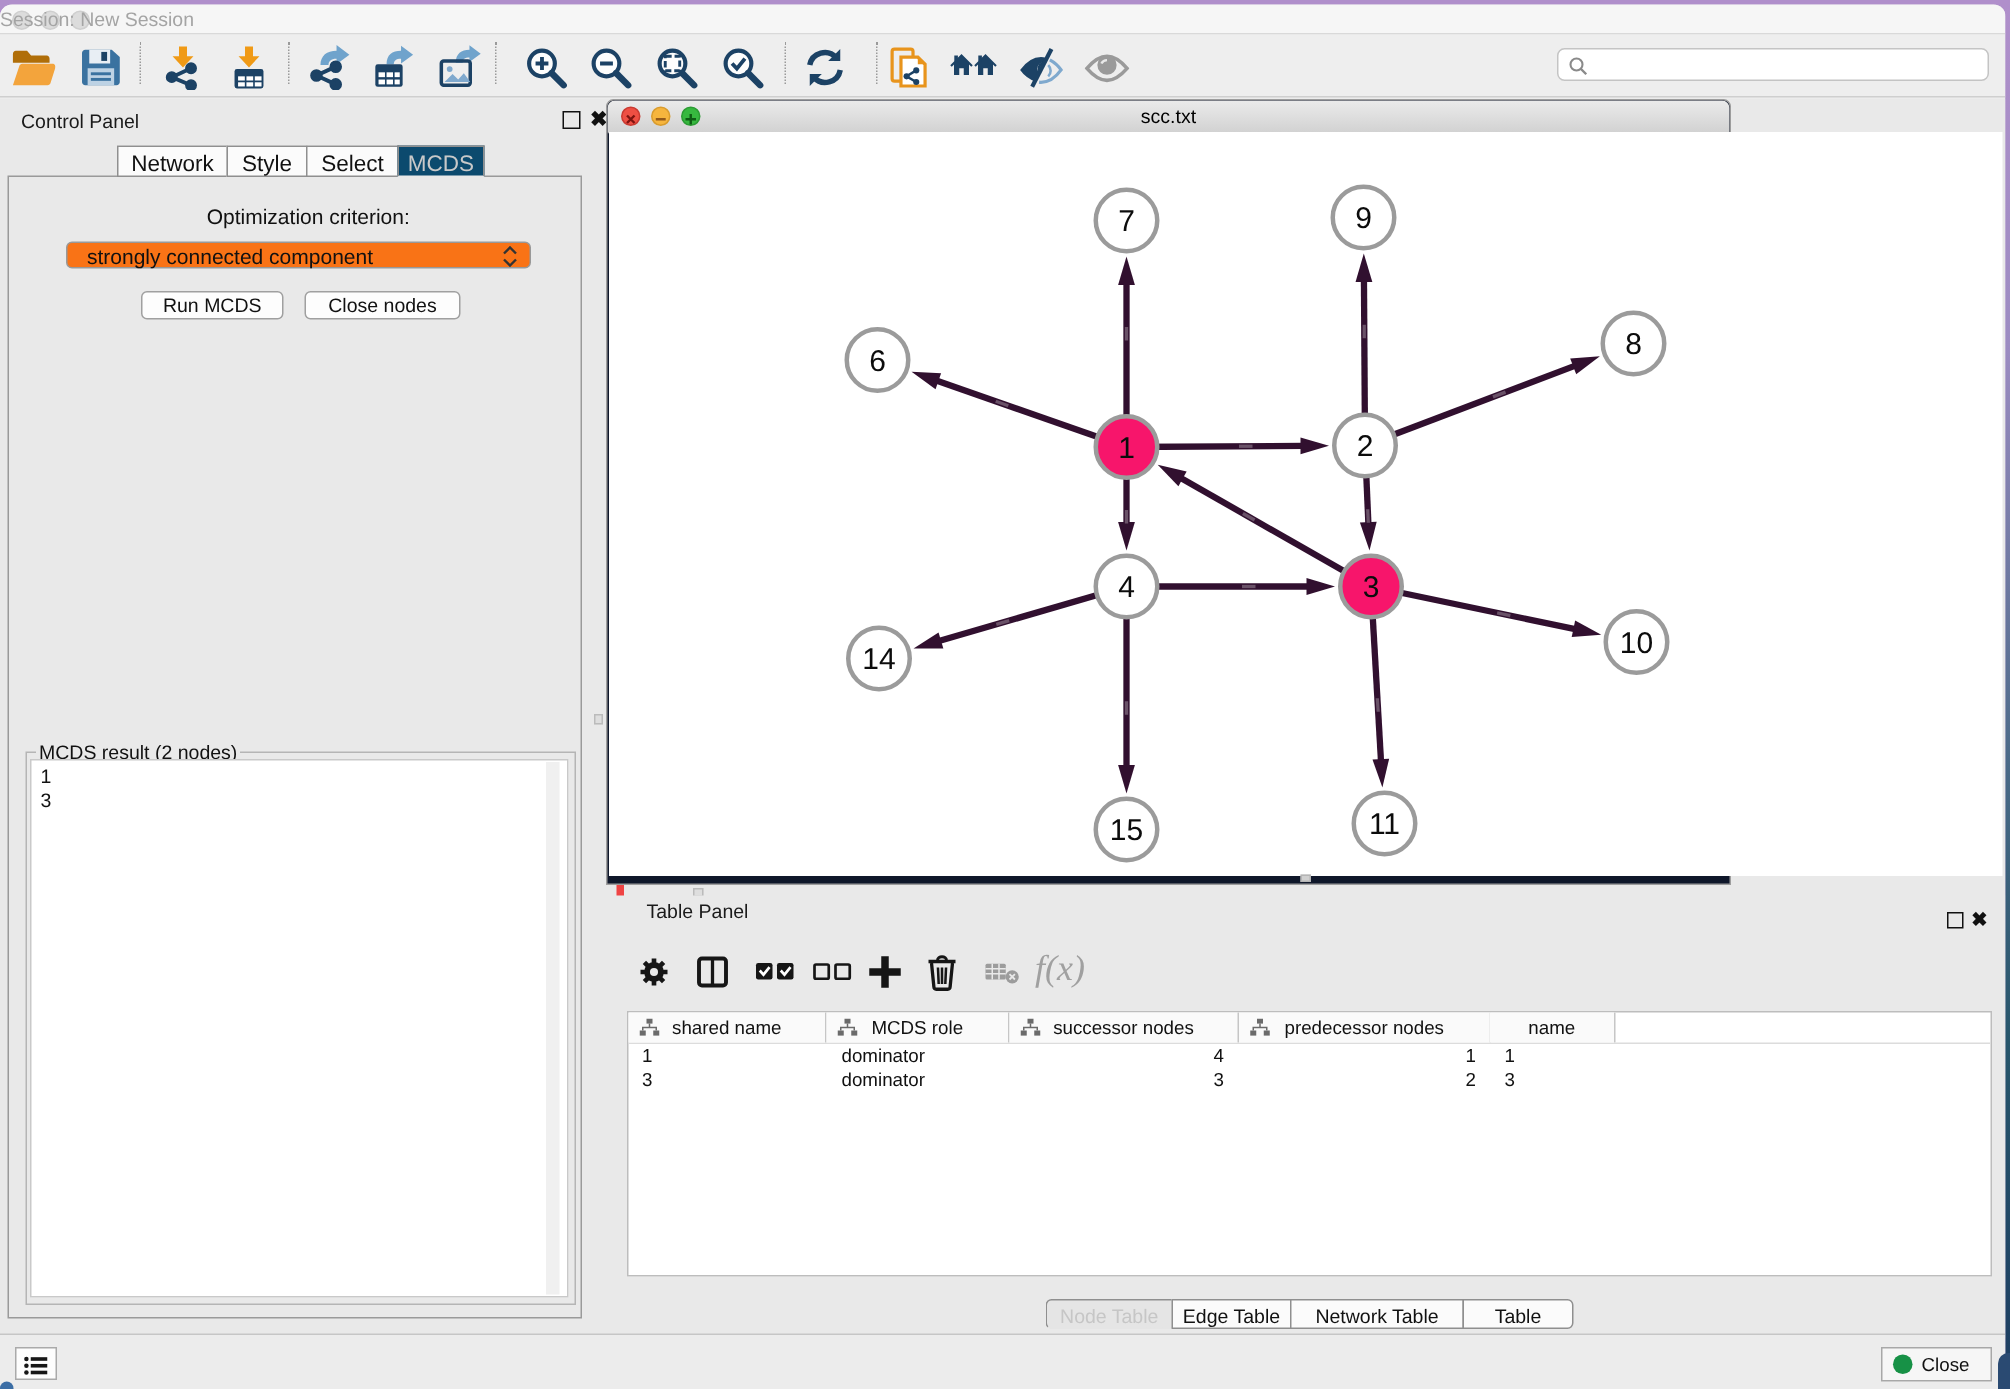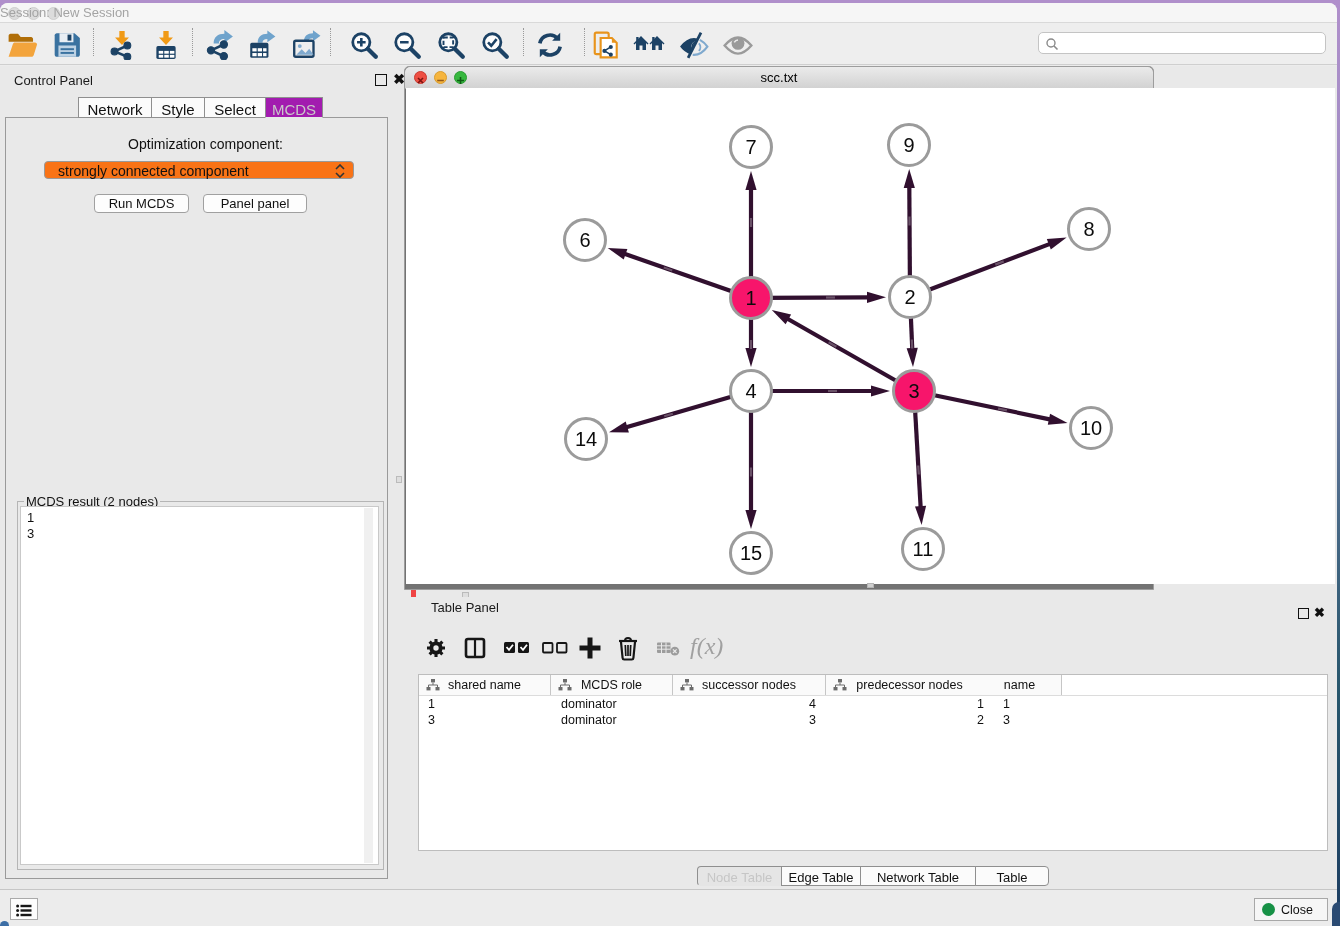--- a/index.html
+++ b/index.html
@@ -37,21 +37,21 @@
   .btn{position:absolute;top:128px;height:19px;background:#fdfdfd;border:1px solid #a0a0a0;
        border-radius:4px;box-sizing:border-box;font-size:13px;text-align:center;padding-top:1px;color:#111;}
   #fieldset{position:absolute;left:17px;top:435px;width:365px;height:367px;
             border:1px solid #b5b5b5;}
   #fs-legend{position:absolute;left:6px;top:-8px;background:#e9e9e9;font-size:13px;padding:0 2px;color:#111;}
   #fs-inner{position:absolute;left:2px;top:4px;width:359px;height:359px;background:#fff;
             border:1px solid #c9c9c9;box-sizing:border-box;font-size:13px;color:#111;}
   #fs-scroll{position:absolute;right:5px;top:1px;width:9px;height:355px;background:#f0f0f0;}
   
   #netframe{position:absolute;left:404px;top:0px;width:750px;height:524px;
-            background:#737373;border:1px solid #9d9d9d;border-radius:5px 5px 0 0;box-sizing:border-box;}
+            background:#0f172a;border:1px solid #9d9d9d;border-radius:5px 5px 0 0;box-sizing:border-box;}
   #nf-title{position:absolute;left:0;top:0;width:100%;height:21px;
             background:linear-gradient(#ebebeb,#d2d2d2);border-bottom:1px solid #ababab;
             border-radius:5px 5px 0 0;}
   .nfl{position:absolute;top:3.5px;width:13px;height:13px;border-radius:50%;box-sizing:border-box;}
   #nf-text{position:absolute;top:3px;width:100%;text-align:center;font-size:13px;color:#000;}
   #canvas{position:absolute;left:1px;top:21px;width:929px;height:496px;background:#fff;}
   
   #tablepanel{position:absolute;left:404px;top:531px;width:933px;height:295px;background:#e9e9e9;}
   #tp-title{position:absolute;left:12px;top:3px;font-size:13px;color:#1a1a1a;margin-left:15px;}
   #tp-toolbar{position:absolute;left:14px;top:36px;width:905px;height:36px;}
@@ -206,31 +206,31 @@
   </div>
   <div id="main">
     <div id="control">
       <div id="cp-title">Control Panel</div>
       <div style="position:absolute;right:24px;top:8px;width:10px;height:10px;border:1.5px solid #111;"></div>
       <div style="position:absolute;right:6px;top:5px;font-size:14px;font-weight:bold;color:#111;">✖</div>
       <div id="tabpane"></div>
       <div class="tab" style="left:78px;width:74px;">Network</div>
       <div class="tab" style="left:151px;width:54px;">Style</div>
       <div class="tab" style="left:204px;width:62px;">Select</div>
-      <div class="tab" style="left:265px;width:58px;background:#a21caf;border-bottom:1px solid #e9e9e9;color:#c9c9c9;">MCDS</div>
-      <div id="optlabel">Optimization component:</div>
+      <div class="tab" style="left:265px;width:58px;background:#0c4a6e;border-bottom:1px solid #e9e9e9;color:#c9c9c9;">MCDS</div>
+      <div id="optlabel">Optimization criterion:</div>
       <div id="dropdown">
           <span style="position:absolute;left:13px;top:1px;">strongly connected component</span>
         <svg style="position:absolute;right:8px;top:2px;" width="10" height="14" viewBox="0 0 10 14">
           <path d="M1 5 L5 1 L9 5" fill="none" stroke="#333" stroke-width="1.6"></path>
           <path d="M1 9 L5 13 L9 9" fill="none" stroke="#333" stroke-width="1.6"></path>
         </svg>
       </div>
       <div class="btn" style="left:94px;width:95px;">Run MCDS</div>
-      <div class="btn" style="left:203px;width:104px;">Panel panel</div>
+      <div class="btn" style="left:203px;width:104px;">Close nodes</div>
       <div id="fieldset">
         <div id="fs-legend">MCDS result (2 nodes)</div>
         <div id="fs-inner">
             <div style="padding:3px 0 0 6px;line-height:16px;">1<br>3</div>
           <div id="fs-scroll"></div>
         </div>
       </div>
     </div>
     <div id="netframe">
       <div id="nf-title">
@@ -389,21 +389,21 @@
               </g>
             </svg>successor nodes</div>
         <div class="th" style="left:407px;width:168px;"><svg class="sorticon" style="left:7px" width="14" height="12" viewBox="0 0 14 12">
               <g fill="#6b6b6b">
                 <rect x="5" y="0" width="4" height="3.4"></rect>
                 <rect x="0.5" y="8" width="4" height="3.4"></rect>
                 <rect x="9.5" y="8" width="4" height="3.4"></rect>
                 <path d="M7 3.4 v2.6 M2.5 8 v-2 h9 v2" stroke="#6b6b6b" fill="none"></path>
               </g>
             </svg>predecessor nodes</div>
-        <div class="th" style="left:559px;width:84px;">name</div>
+        <div class="th" style="left:574px;width:84px;">name</div>
         <div class="td" style="left:9px;top:22px;">1</div>
         <div class="td" style="left:142px;top:22px;">dominator</div>
         <div class="td" style="left:254px;top:22px;width:143px;text-align:right;">4</div>
         <div class="td" style="left:407px;top:22px;width:158px;text-align:right;">1</div>
         <div class="td" style="left:584px;top:22px;">1</div>
         <div class="td" style="left:9px;top:38px;">3</div>
         <div class="td" style="left:142px;top:38px;">dominator</div>
         <div class="td" style="left:254px;top:38px;width:143px;text-align:right;">3</div>
         <div class="td" style="left:407px;top:38px;width:158px;text-align:right;">2</div>
         <div class="td" style="left:584px;top:38px;">3</div>

